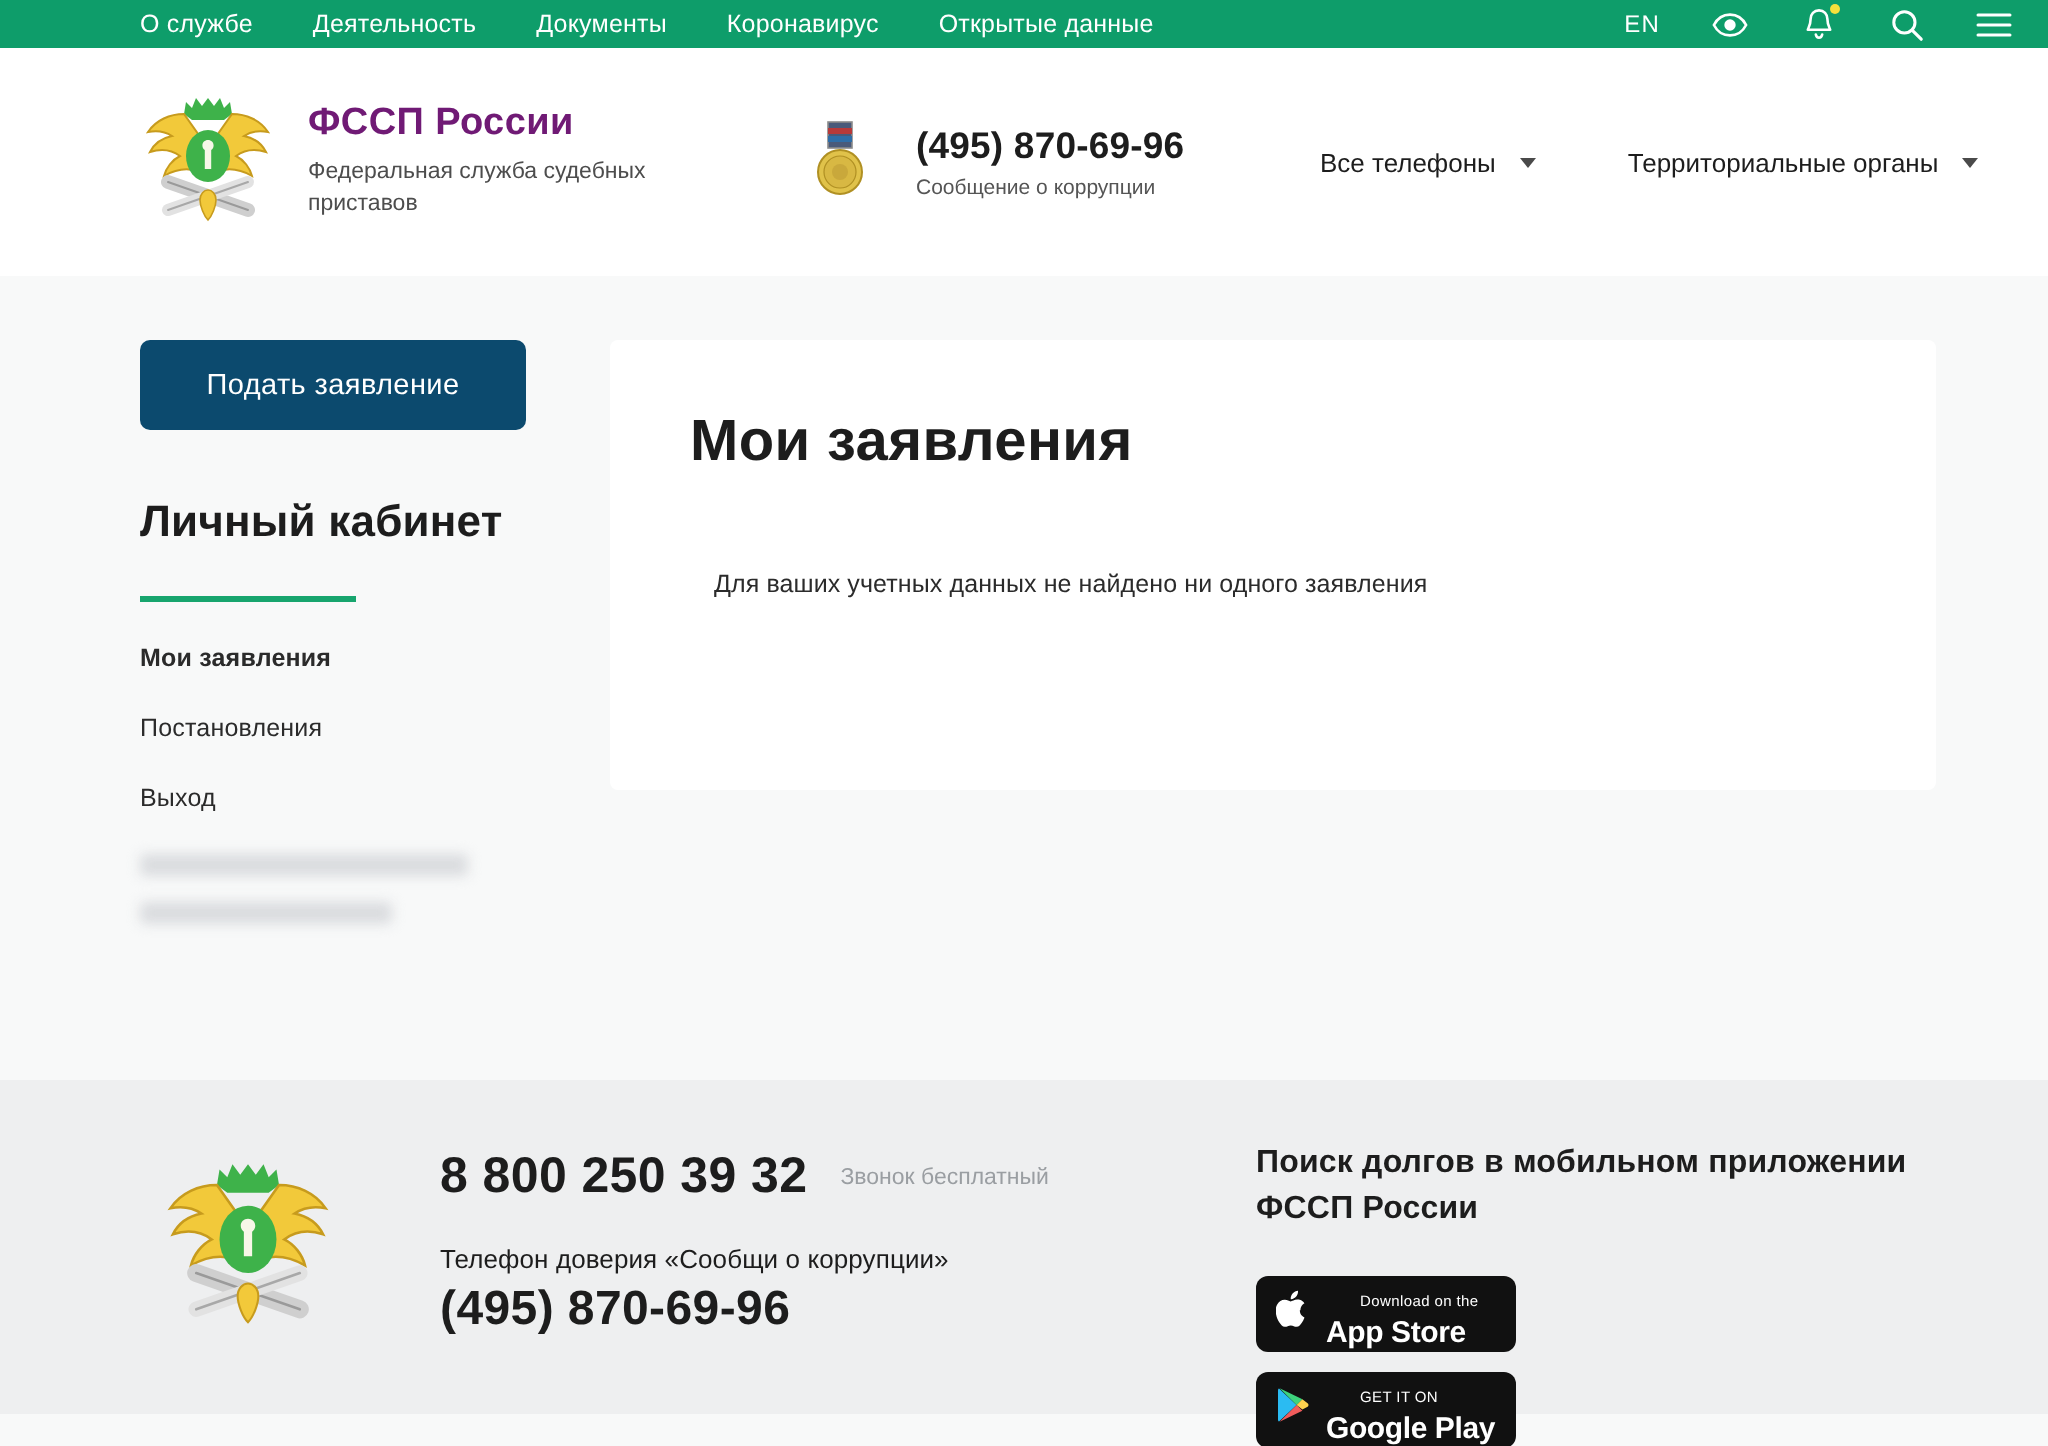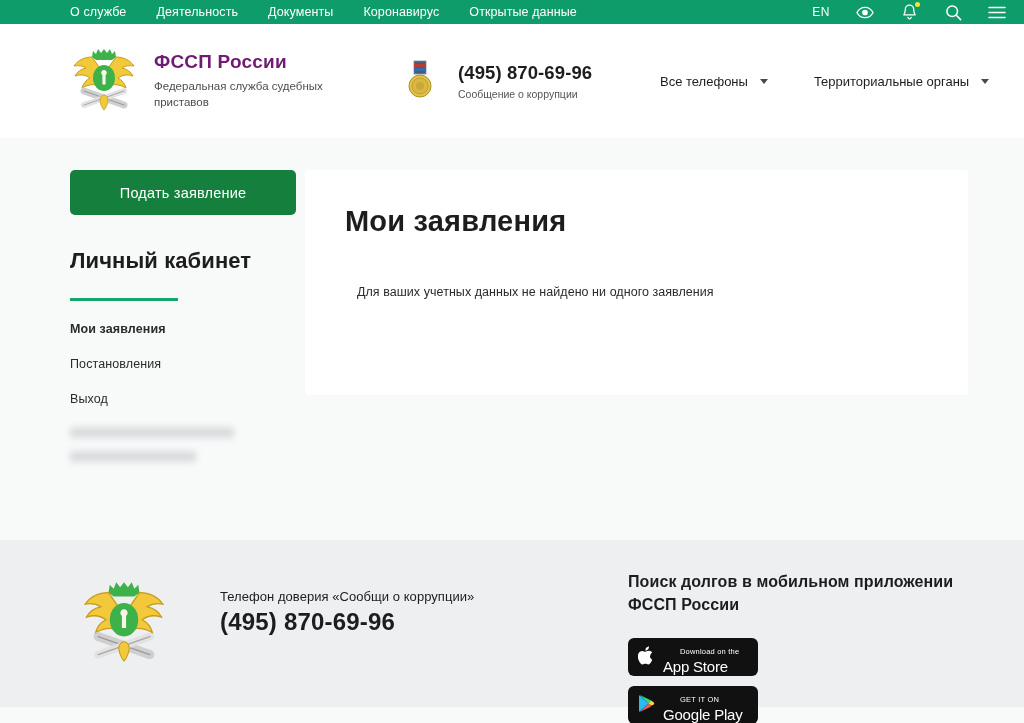--- a/index.html
+++ b/index.html
@@ -144,23 +144,23 @@
     padding: 32px 56px 0 70px;
     height: 402px;
     align-items: flex-start;
     gap: 30px;
   }
 
   
   .sidebar { width: 205px; flex: none; }
   .btn-submit {
     display: block;
-    width: 226px;
+    width: 193px;
     height: 45px;
-    background: #15803d;
+    background: #0c4a6e;
     color: #ffffff;
     border: none;
     border-radius: 5px;
     font-size: 14.5px;
     font-family: inherit;
     cursor: pointer;
     letter-spacing: .2px;
   }
   .sidebar-title {
     font-size: 22px;
@@ -319,21 +319,21 @@
   .badge-txt-top {
     font-size: 7.5px;
     color: #ffffff;
     line-height: 1.1;
     letter-spacing: .2px;
     margin-left: 17px;
   }
   .badge-txt-bot {
     font-size: 15px;
     color: #ffffff;
-    font-weight: normal;
+    font-weight: bold;
     line-height: 1.15;
     letter-spacing: -.2px;
   }
 </style>
 </head>
 <body>
 
 <div class="topnav">
   <div class="topnav-links">
     <a class="topnav-link" href="#">О службе</a>
@@ -458,20 +458,24 @@
           <path d="M14 48 54 62" stroke="#9a9a9a" stroke-width="1" stroke-linecap="round"></path>
           <path d="M54 48 14 62" stroke="#e2e2e2" stroke-width="6" stroke-linecap="round"></path>
           <path d="M54 48 14 62" stroke="#a8a8a8" stroke-width="1" stroke-linecap="round"></path>
           <path d="M34 52c2 0 4 2 4 5s-2 8-4 10c-2-2-4-7-4-10s2-5 4-5z" fill="#f2c93a" stroke="#c79b1d" stroke-width=".8"></path>
         </g>
       </svg>
     </span>
   </div>
 
   <div class="footer-contacts">
+    <div>
+      <span class="f-bigphone">8 800 250 39 32</span>
+      <span class="f-free">Звонок бесплатный</span>
+    </div>
     <div class="f-label f-label2">Телефон доверия «Сообщи о коррупции»</div>
     <div class="f-bigphone f-bigphone2">(495) 870-69-96</div>
   </div>
 
   <div class="footer-apps">
     <div class="apps-title">Поиск долгов в мобильном приложении ФССП России</div>
 
     <div class="badge badge-apple">
       <span>
         <svg width="17" height="21" viewBox="0 0 17 21" fill="#ffffff">

